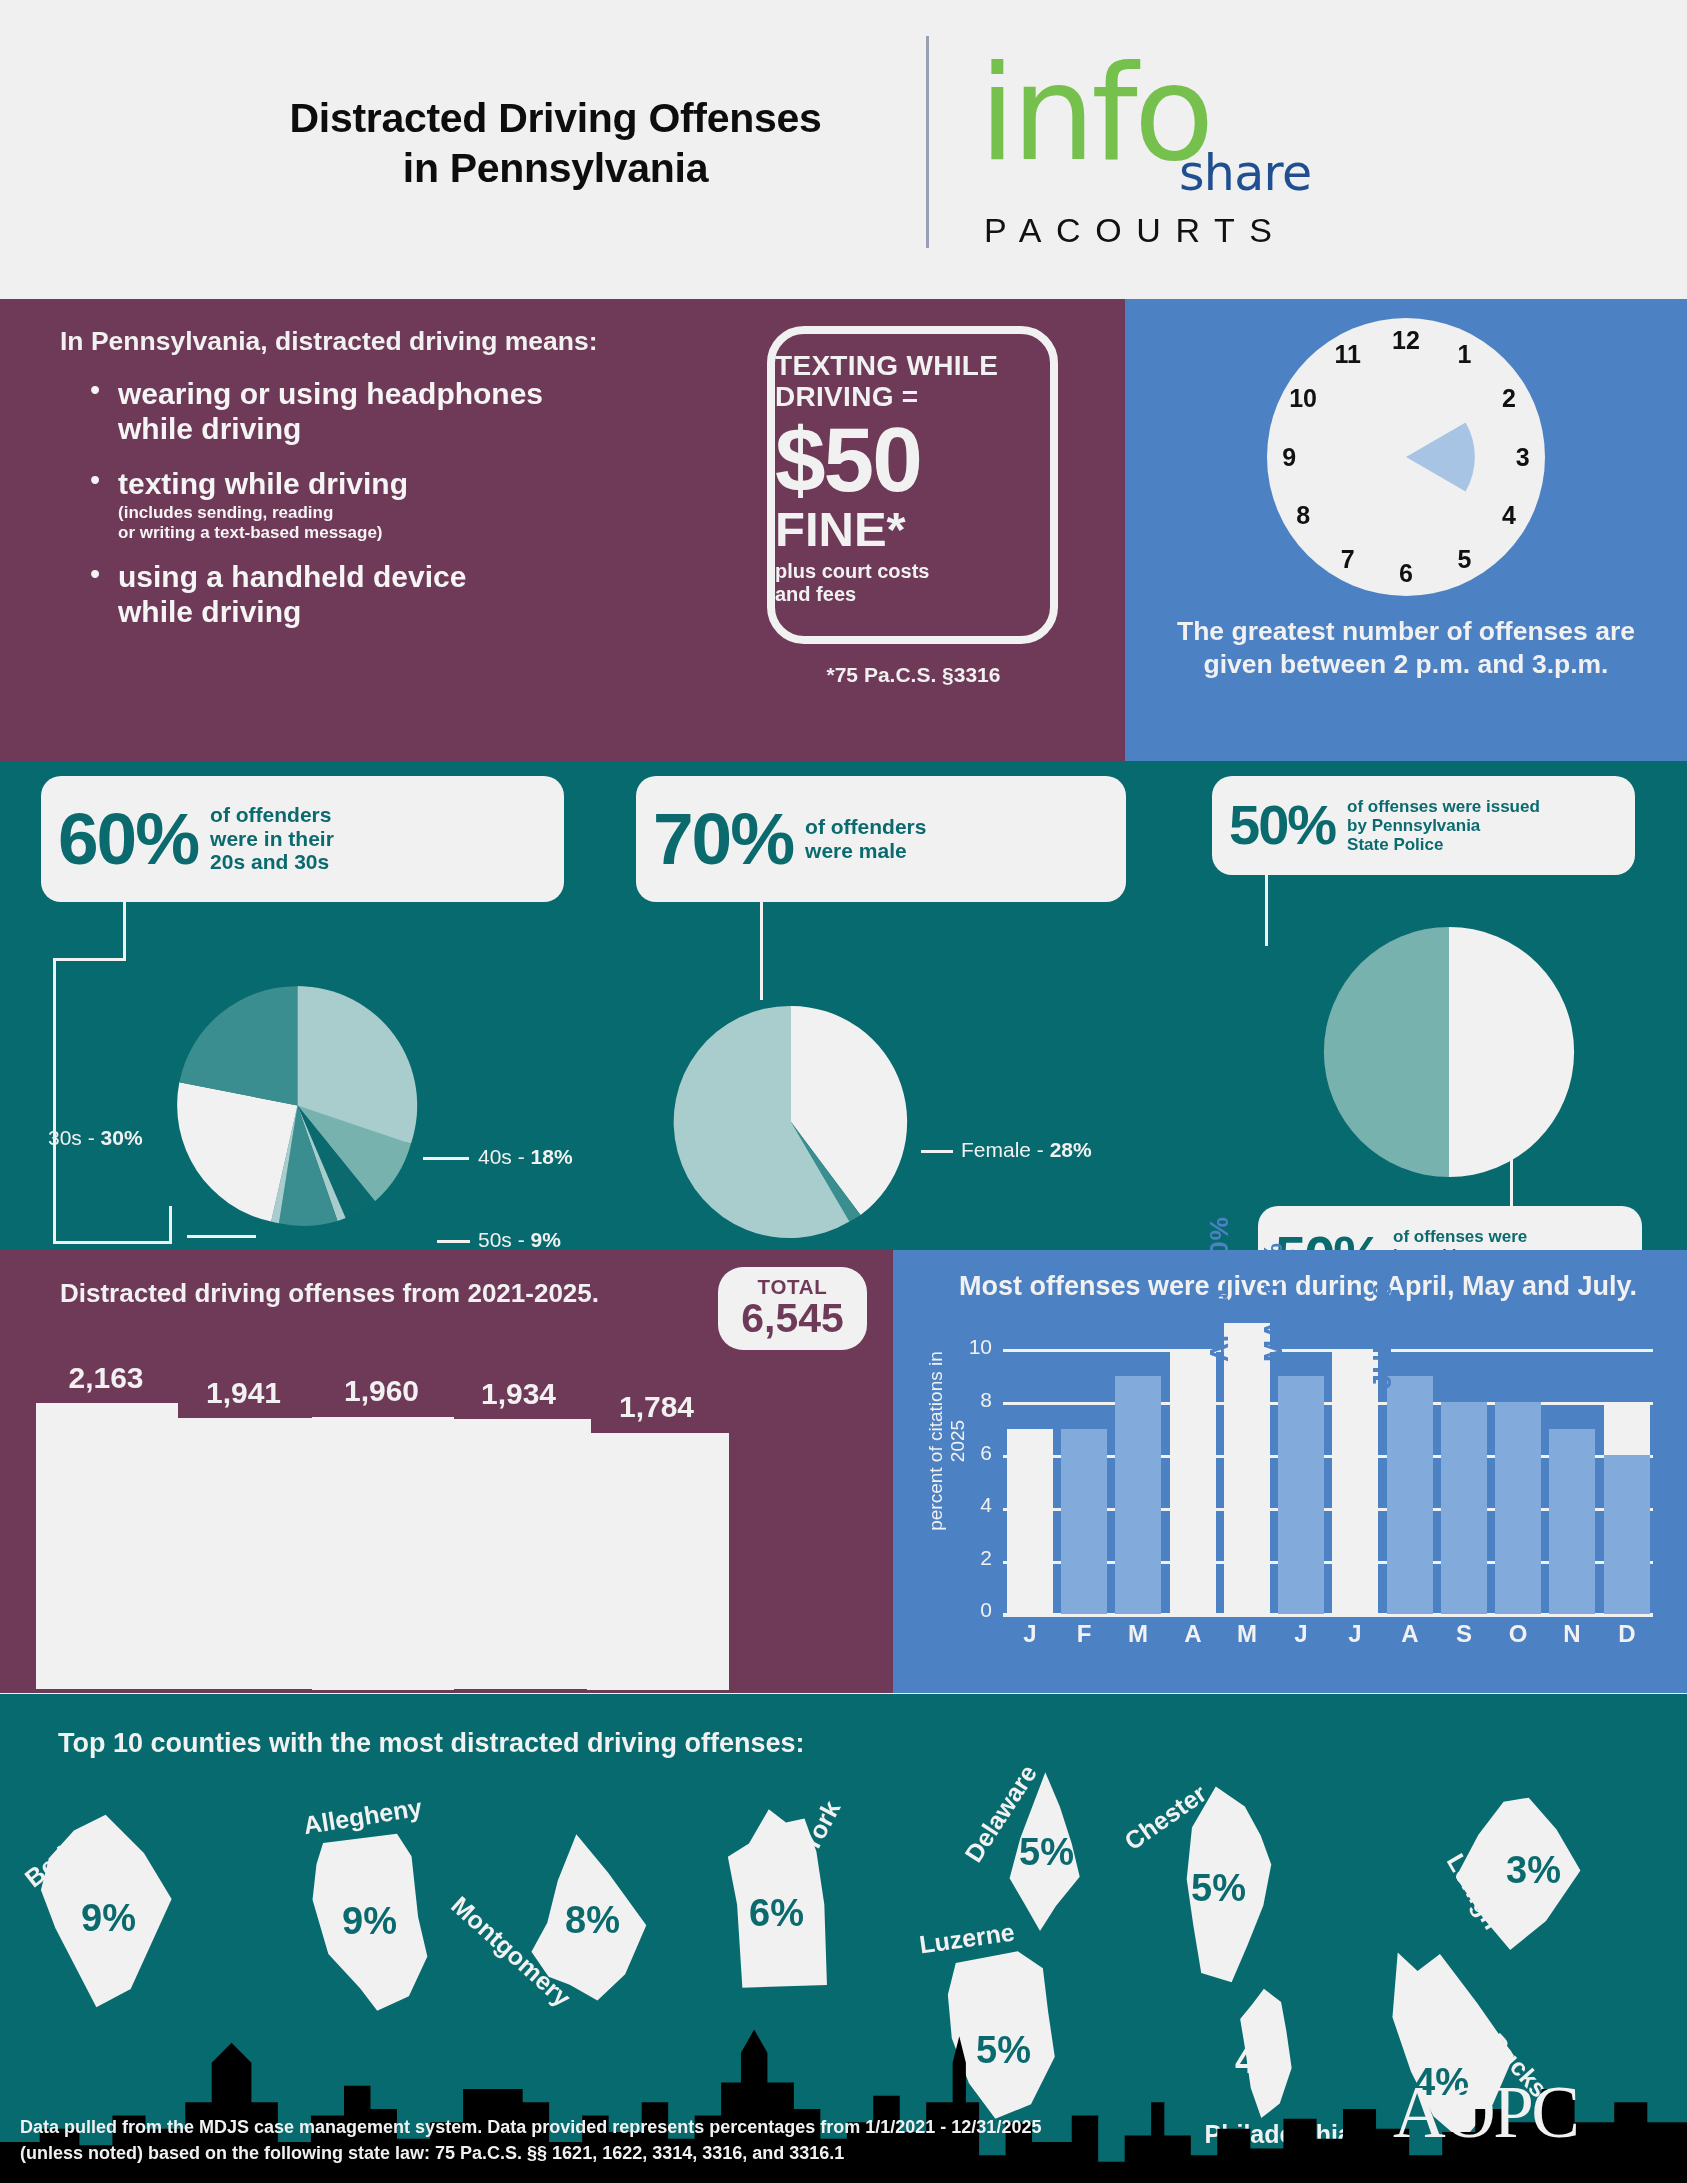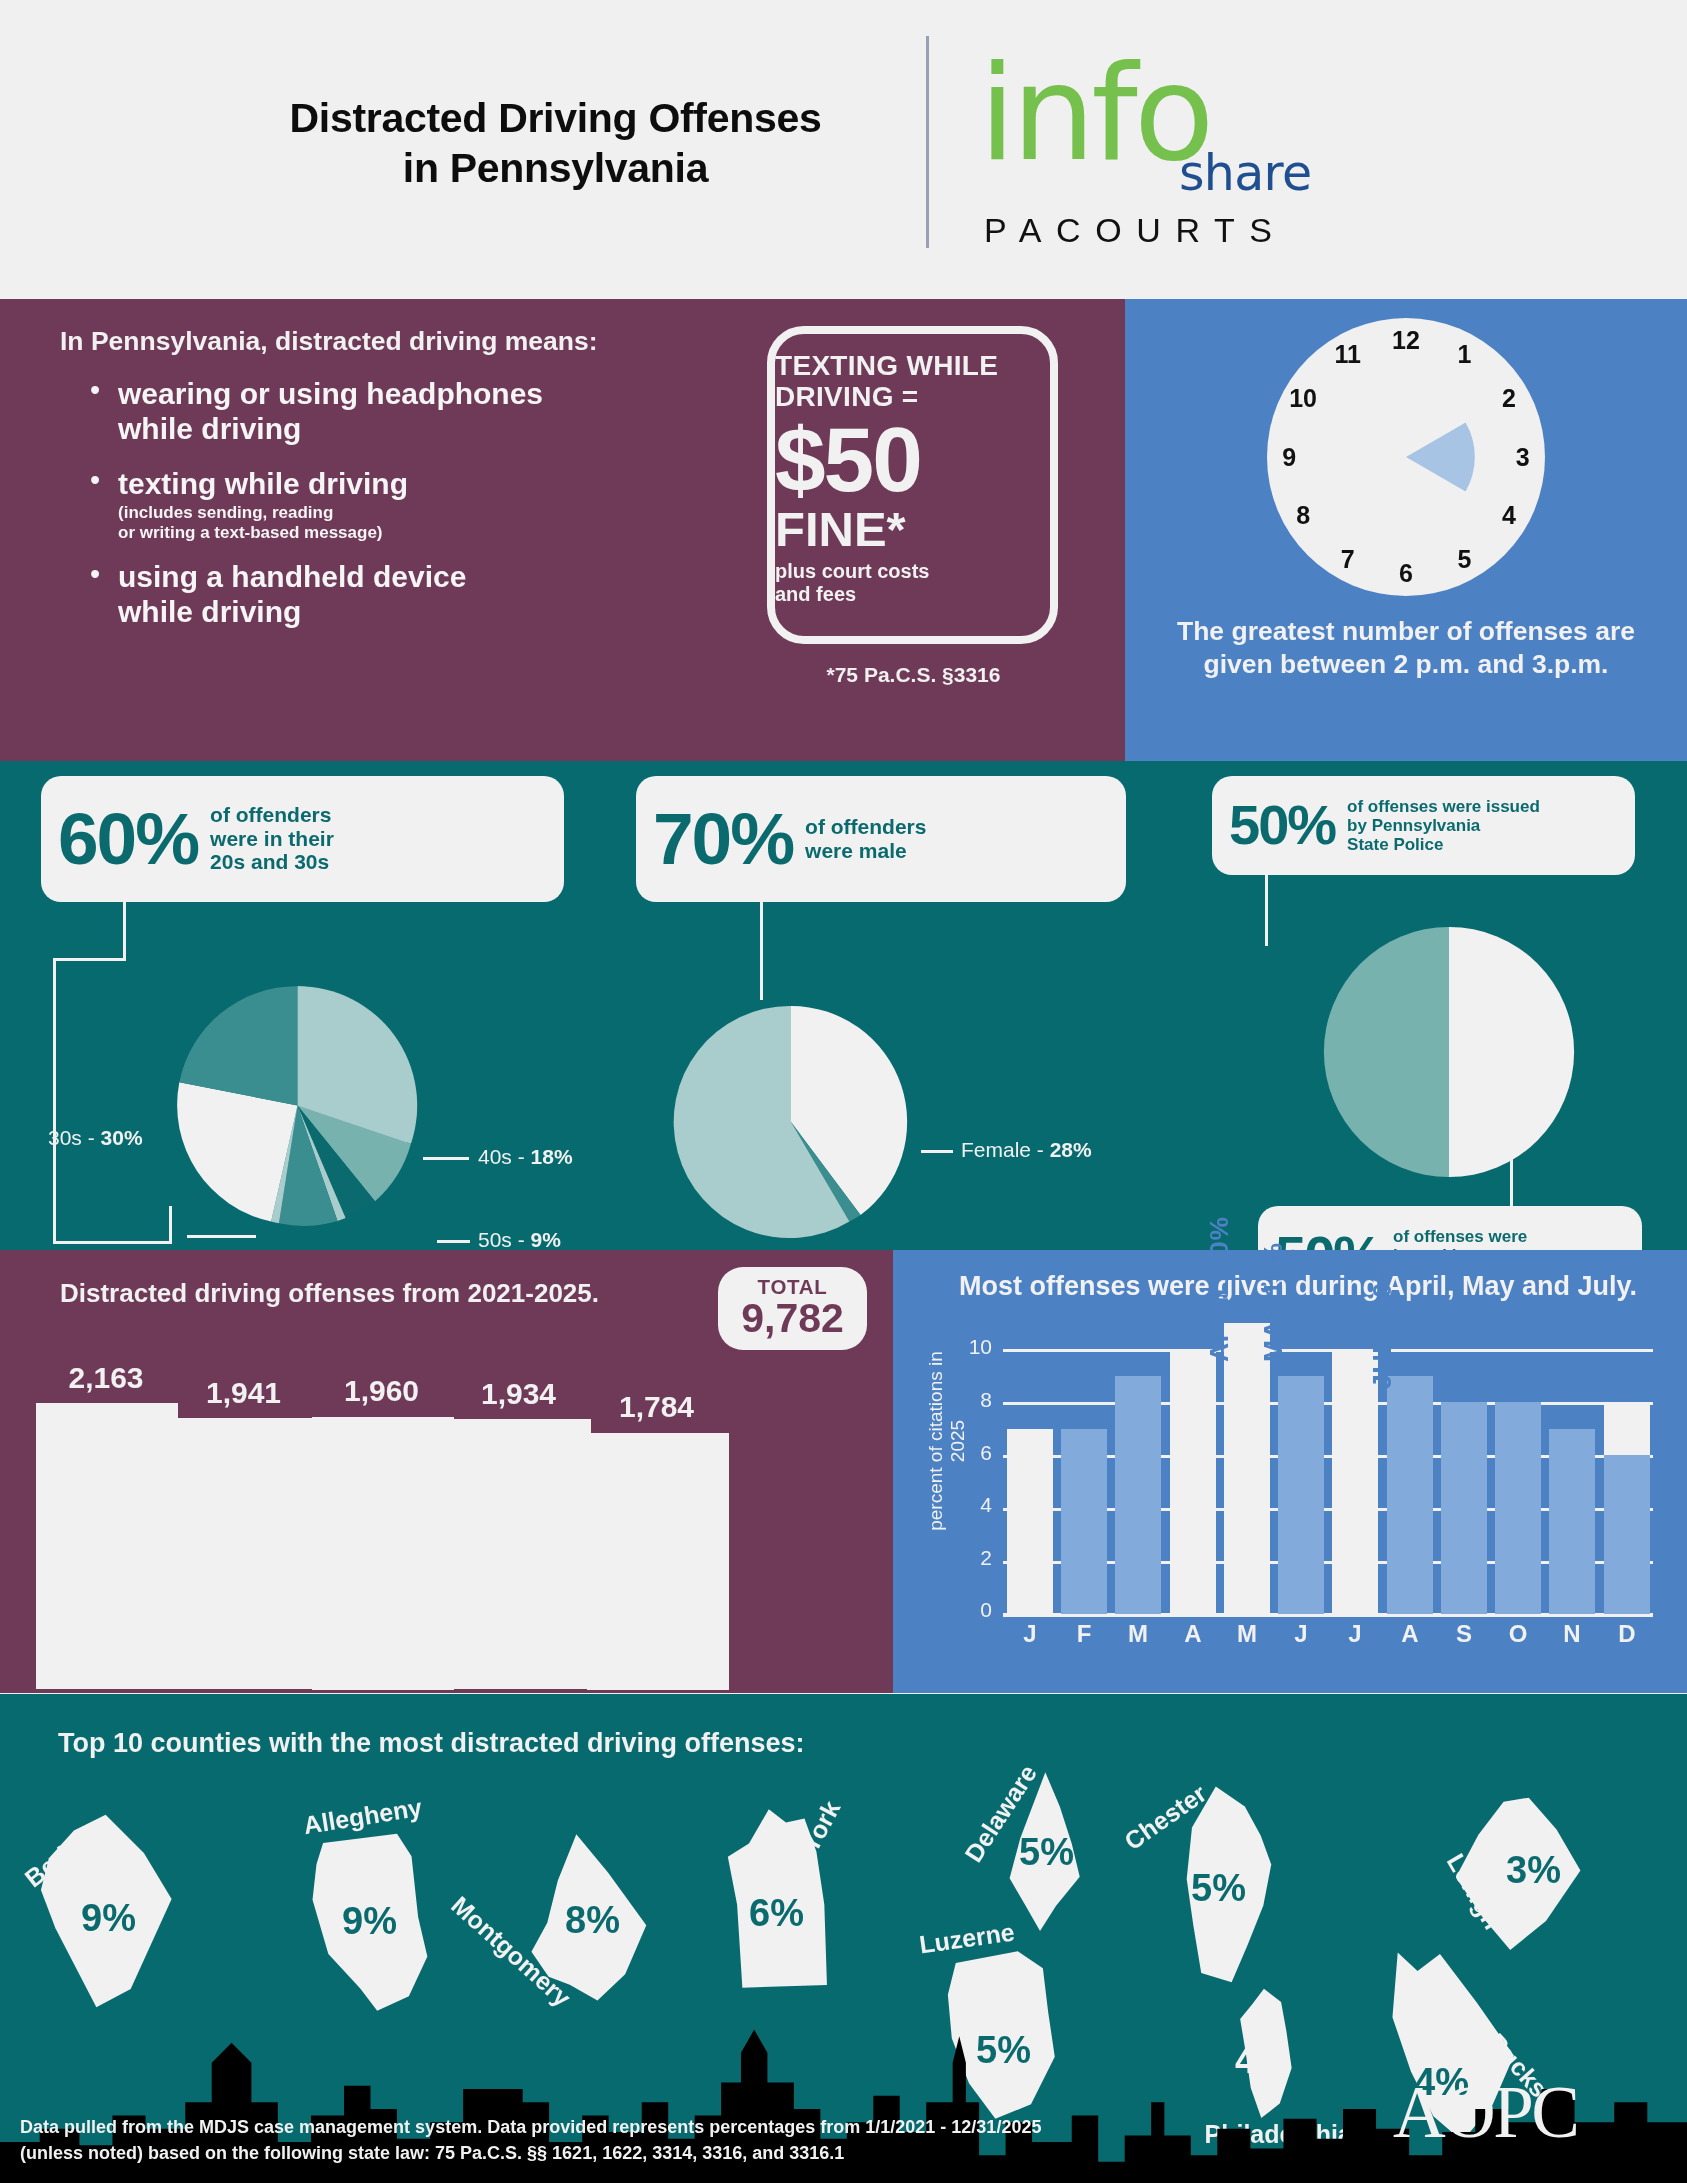--- a/index.html
+++ b/index.html
@@ -304,21 +304,21 @@
       <span class="pill-txt sm">
         <span>of offenses were</span><br><span>issued by</span><br><span>Local Police</span>
       </span>
     </div>
   </div>
 
   <div class="band-purple2">
     <div class="yr-title">Distracted driving offenses from 2021-2025.</div>
     <div class="total-badge">
       <div class="total-label">TOTAL</div>
-      <div class="total-num">9,782</div>
+      <div class="total-num">6,545</div>
     </div>
 
     <div class="yr-val" style="left:26.5px;  top:111px; width:159px;">2,163</div>
     <div class="yr-bar" style="left:36px;  top:153px; width:142px; height:286px;"></div>
     <div class="yr-lbl" style="left:26.5px;  top:414px; width:159px;">2021</div>
 
     <div class="yr-val" style="left:164px; top:126px; width:159px;">1,941</div>
     <div class="yr-bar" style="left:174px; top:168px; width:142px; height:271px;"></div>
     <div class="yr-lbl" style="left:164px; top:414px; width:159px;">2022</div>
 

